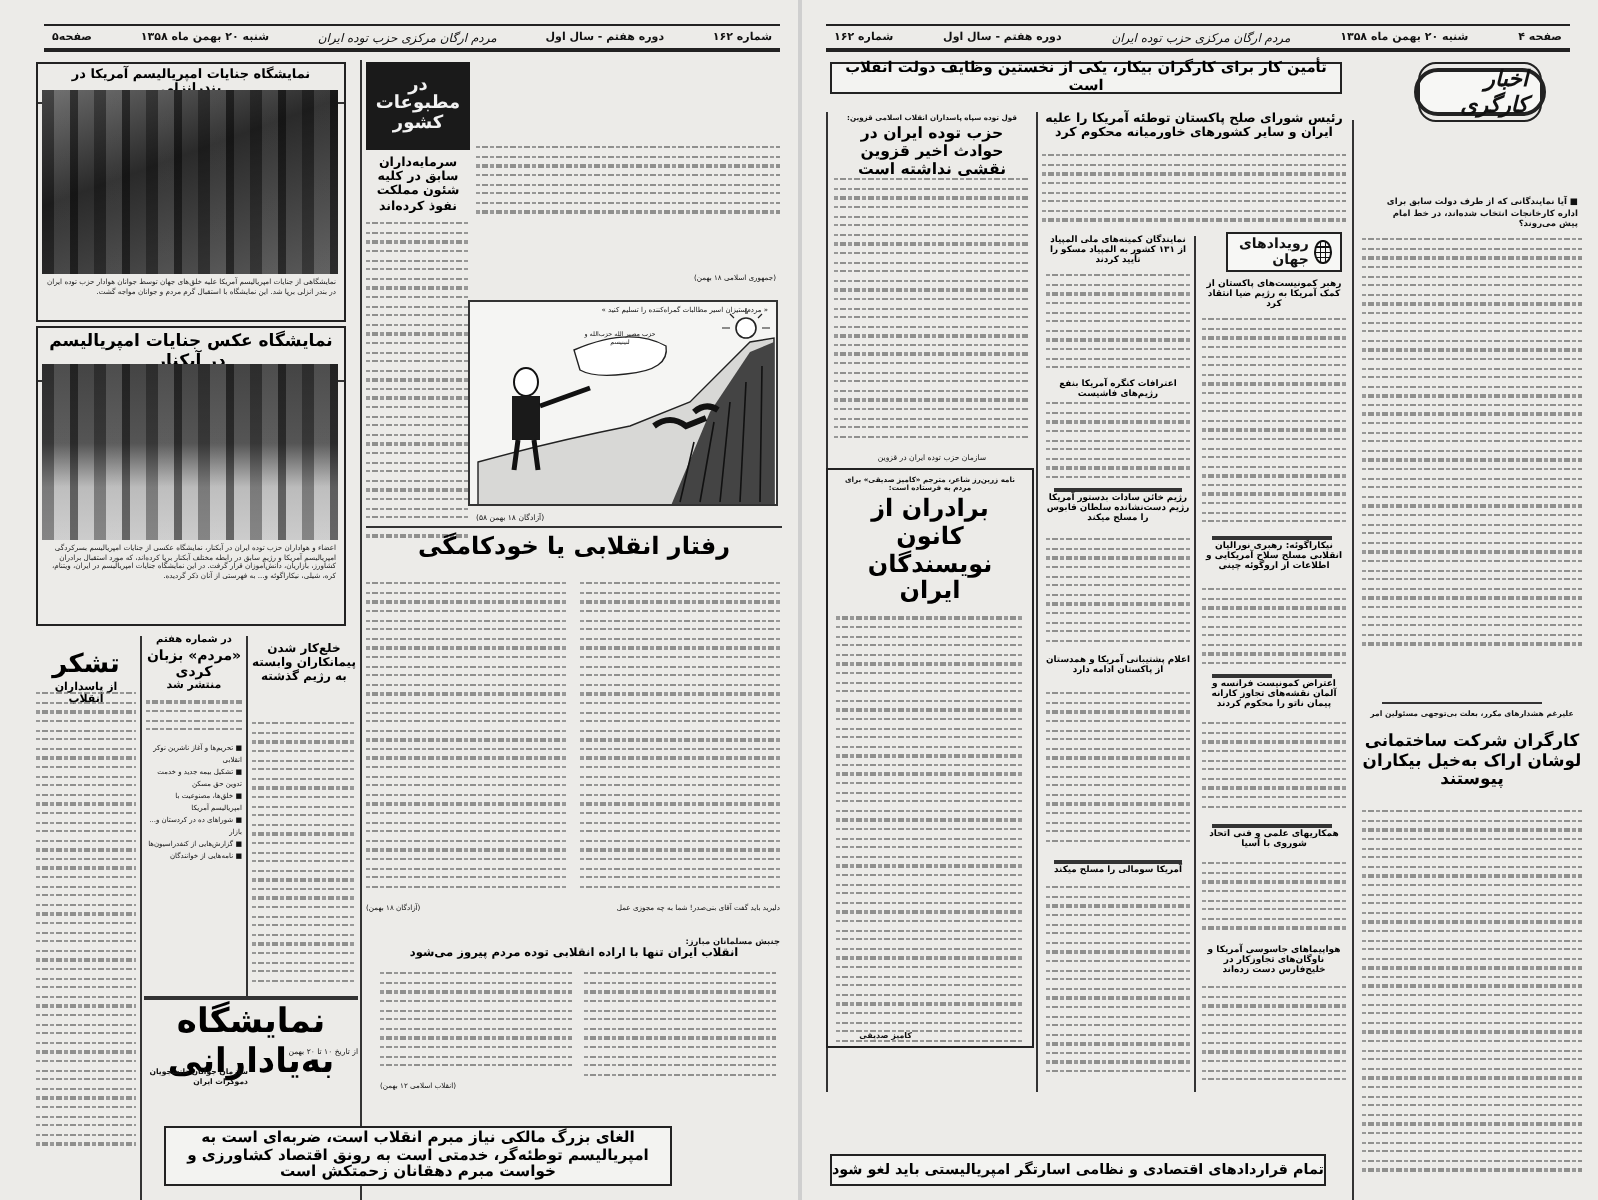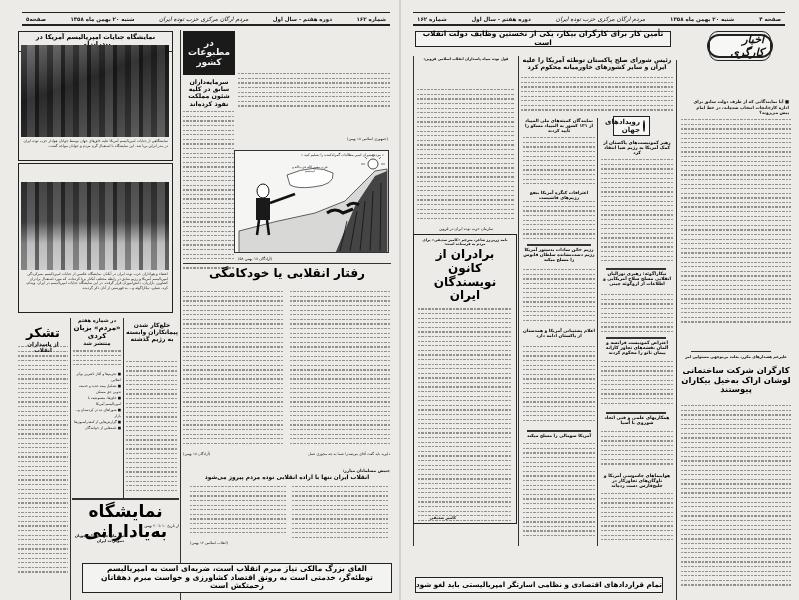--- a/index.html
+++ b/index.html
@@ -51,20 +51,21 @@
       <span>صفحه۵</span>
     </div>
 
     <div class="box" style="left:18px; top:31px; width:155px; height:130px;">
       <div class="hl" style="font-size:6.5px; padding:2px 2px; border-bottom:1px solid #333;">نمایشگاه جنایات امپریالیسم آمریکا در بندرانزلی</div>
       <div class="photo" style="left:2px; top:13px; width:148px; height:92px;"></div>
       <div class="caption abs" style="left:3px; top:107px; width:146px;">نمایشگاهی از جنایات امپریالیسم آمریکا علیه خلق‌های جهان توسط جوانان هوادار حزب توده ایران در بندر انزلی برپا شد. این نمایشگاه با استقبال گرم مردم و جوانان مواجه گشت.</div>
     </div>
 
     <div class="box" style="left:18px; top:163px; width:155px; height:150px;">
+      <div class="hl" style="font-size:8.5px; padding:3px 2px; border-bottom:1px solid #333;">نمایشگاه عکس جنایات امپریالیسم در آبکنار</div>
       <div class="photo light" style="left:2px; top:18px; width:148px; height:88px;"></div>
       <div class="caption abs" style="left:3px; top:108px; width:146px;">اعضاء و هواداران حزب توده ایران در آبکنار، نمایشگاه عکسی از جنایات امپریالیسم بسرکردگی امپریالیسم آمریکا و رژیم سابق در رابطه مختلف آبکنار برپا کرده‌اند، که مورد استقبال برادران کشاورز، بازاریان، دانش‌آموزان قرار گرفت. در این نمایشگاه جنایات امپریالیسم در ایران، ویتنام، کره، شیلی، نیکاراگوئه و... به فهرستی از آنان ذکر گردیده.</div>
     </div>
 
     <div class="dark-block" style="left:183px; top:31px; width:52px; height:44px; font-size:9px;">
       <span>در مطبوعات کشور</span>
     </div>
 
     <div class="txt abs" style="left:238px; top:72px; width:152px; height:38px;">
       <span class="ln"></span>
@@ -362,21 +363,21 @@
         <span class="ln"></span>
         <span class="ln"></span>
         <span class="ln"></span>
     </div>
 
     <div class="rule-h" style="left:72px; top:498px; width:107px; height:1.5px;"></div>
     <div class="hl abs" style="left:72px; top:502px; width:107px; font-size:17px;">نمایشگاه به‌یادارانی</div>
     <div class="rtl abs" style="left:126px; top:523px; width:53px; font-size:3.8px;">از تاریخ ۱۰ تا ۲۰ بهمن</div>
     <div class="rtl abs" style="left:74px; top:533px; width:50px; font-size:3.8px; font-weight:bold;">سازمان جوانان دانشجویان دموکرات ایران</div>
 
-    <div class="box" style="left:82px; top:563px; width:310px; height:30px; background:#f3f3f1; display:flex; align-items:center; justify-content:center;">
+    <div class="box" style="left:82px; top:563px; width:254px; height:30px; background:#f3f3f1; display:flex; align-items:center; justify-content:center;">
       <div class="hl" style="font-size:7.6px; padding:0 6px;">الغای بزرگ مالکی نیاز مبرم انقلاب است، ضربه‌ای است به امپریالیسم توطئه‌گر، خدمتی است به رونق اقتصاد کشاورزی و خواست مبرم دهقانان زحمتکش است</div>
     </div>
   </div>
 
   <div class="gutter"></div>
 
   <div class="page right">
 
     <div class="mast" style="left:12px; width:372px;">
       <span>صفحه ۴</span>
@@ -495,21 +496,21 @@
       <span class="ln"></span>
         <span class="ln"></span>
         <span class="ln"></span>
         <span class="ln"></span>
         <span class="ln"></span>
         <span class="ln"></span>
         <span class="ln"></span>
         <span class="ln"></span>
     </div>
 
-    <div class="globe-logo" style="left:212px; top:116px; width:37px; height:20px;">
+    <div class="globe-logo" style="left:212px; top:116px; width:58px; height:20px;">
       <span class="globe"></span>
       <span>رویدادهای جهان</span>
     </div>
 
     <div class="rule-v" style="left:196px; top:118px; height:428px;"></div>
     <div class="hl abs" style="left:200px; top:140px; width:72px; font-size:4.5px;">رهبر کمونیست‌های پاکستان از کمک آمریکا به رژیم ضیا انتقاد کرد</div>
     <div class="txt abs" style="left:200px; top:158px; width:72px; height:108px;">
       <span class="ln"></span>
         <span class="ln"></span>
         <span class="ln"></span>
@@ -671,20 +672,21 @@
         <span class="ln"></span>
         <span class="ln"></span>
         <span class="ln"></span>
         <span class="ln"></span>
         <span class="ln"></span>
         <span class="ln"></span>
     </div>
 
     <div class="rule-v" style="left:12px; top:56px; height:490px;"></div>
     <div class="rtl abs" style="left:16px; top:57px; width:98px; font-size:3.6px; text-align:center; font-weight:bold;">قول توده سپاه پاسداران انقلاب اسلامی قزوین:</div>
+    <div class="hl abs" style="left:16px; top:63px; width:98px; font-size:7.8px;">حزب توده ایران در حوادث اخیر قزوین نقشی نداشته است</div>
     <div class="txt abs" style="left:16px; top:88px; width:98px; height:134px;">
       <span class="ln"></span>
         <span class="ln"></span>
         <span class="ln"></span>
         <span class="ln"></span>
         <span class="ln"></span>
         <span class="ln"></span>
         <span class="ln"></span>
         <span class="ln"></span>
         <span class="ln"></span>

